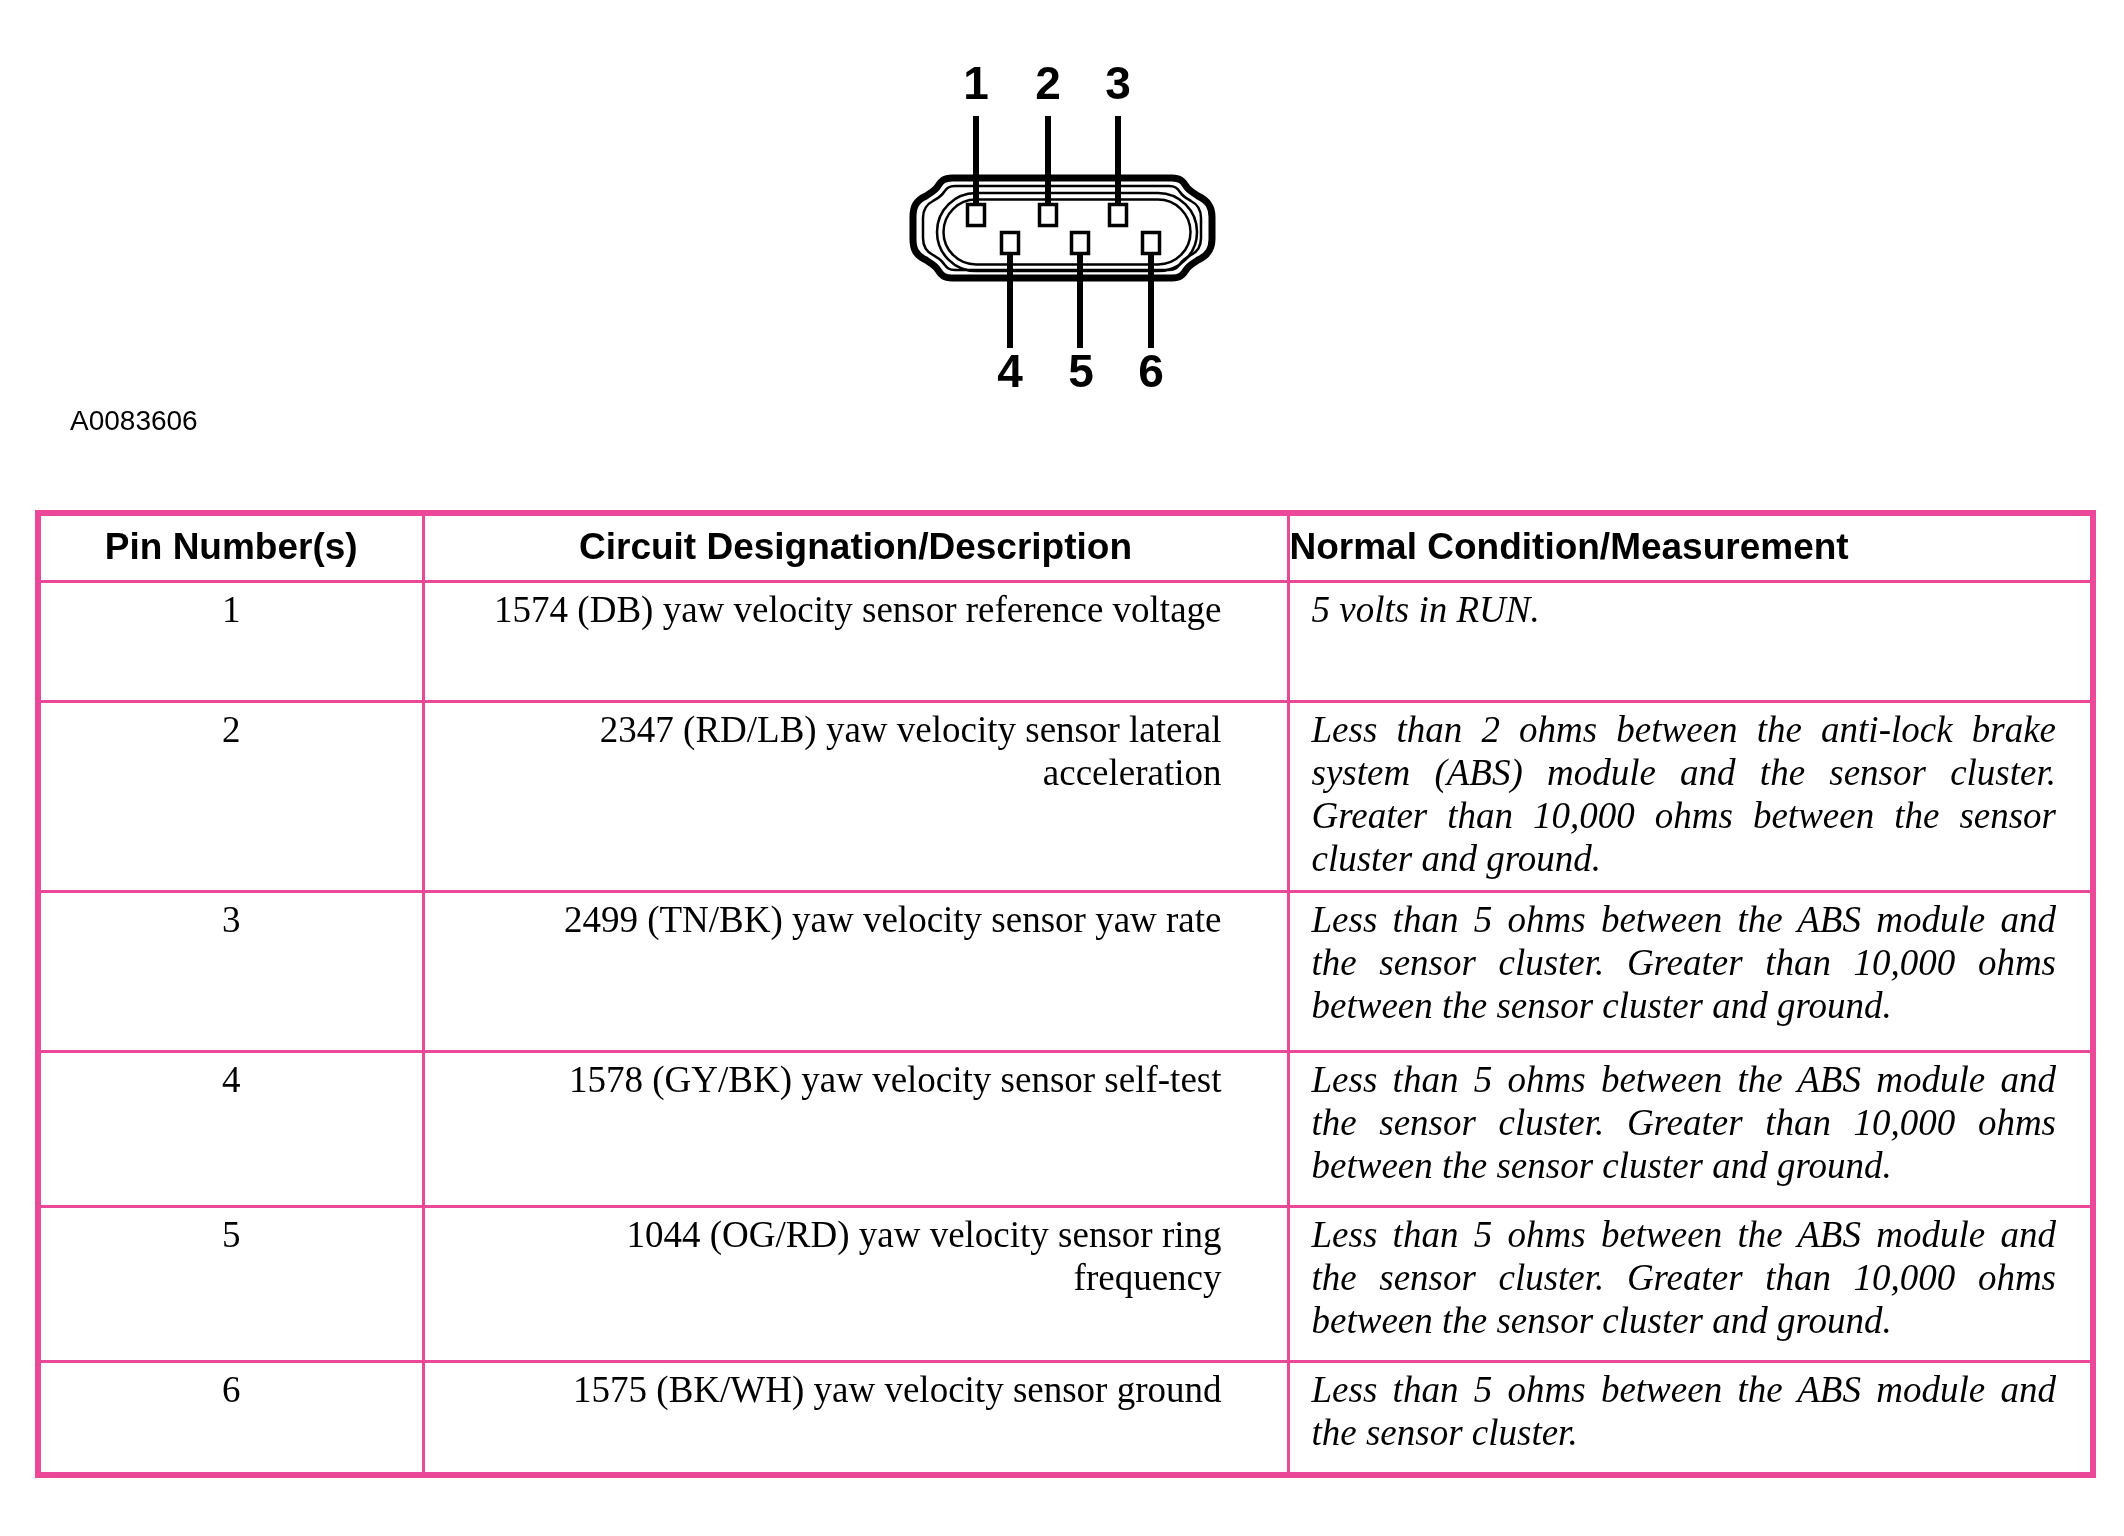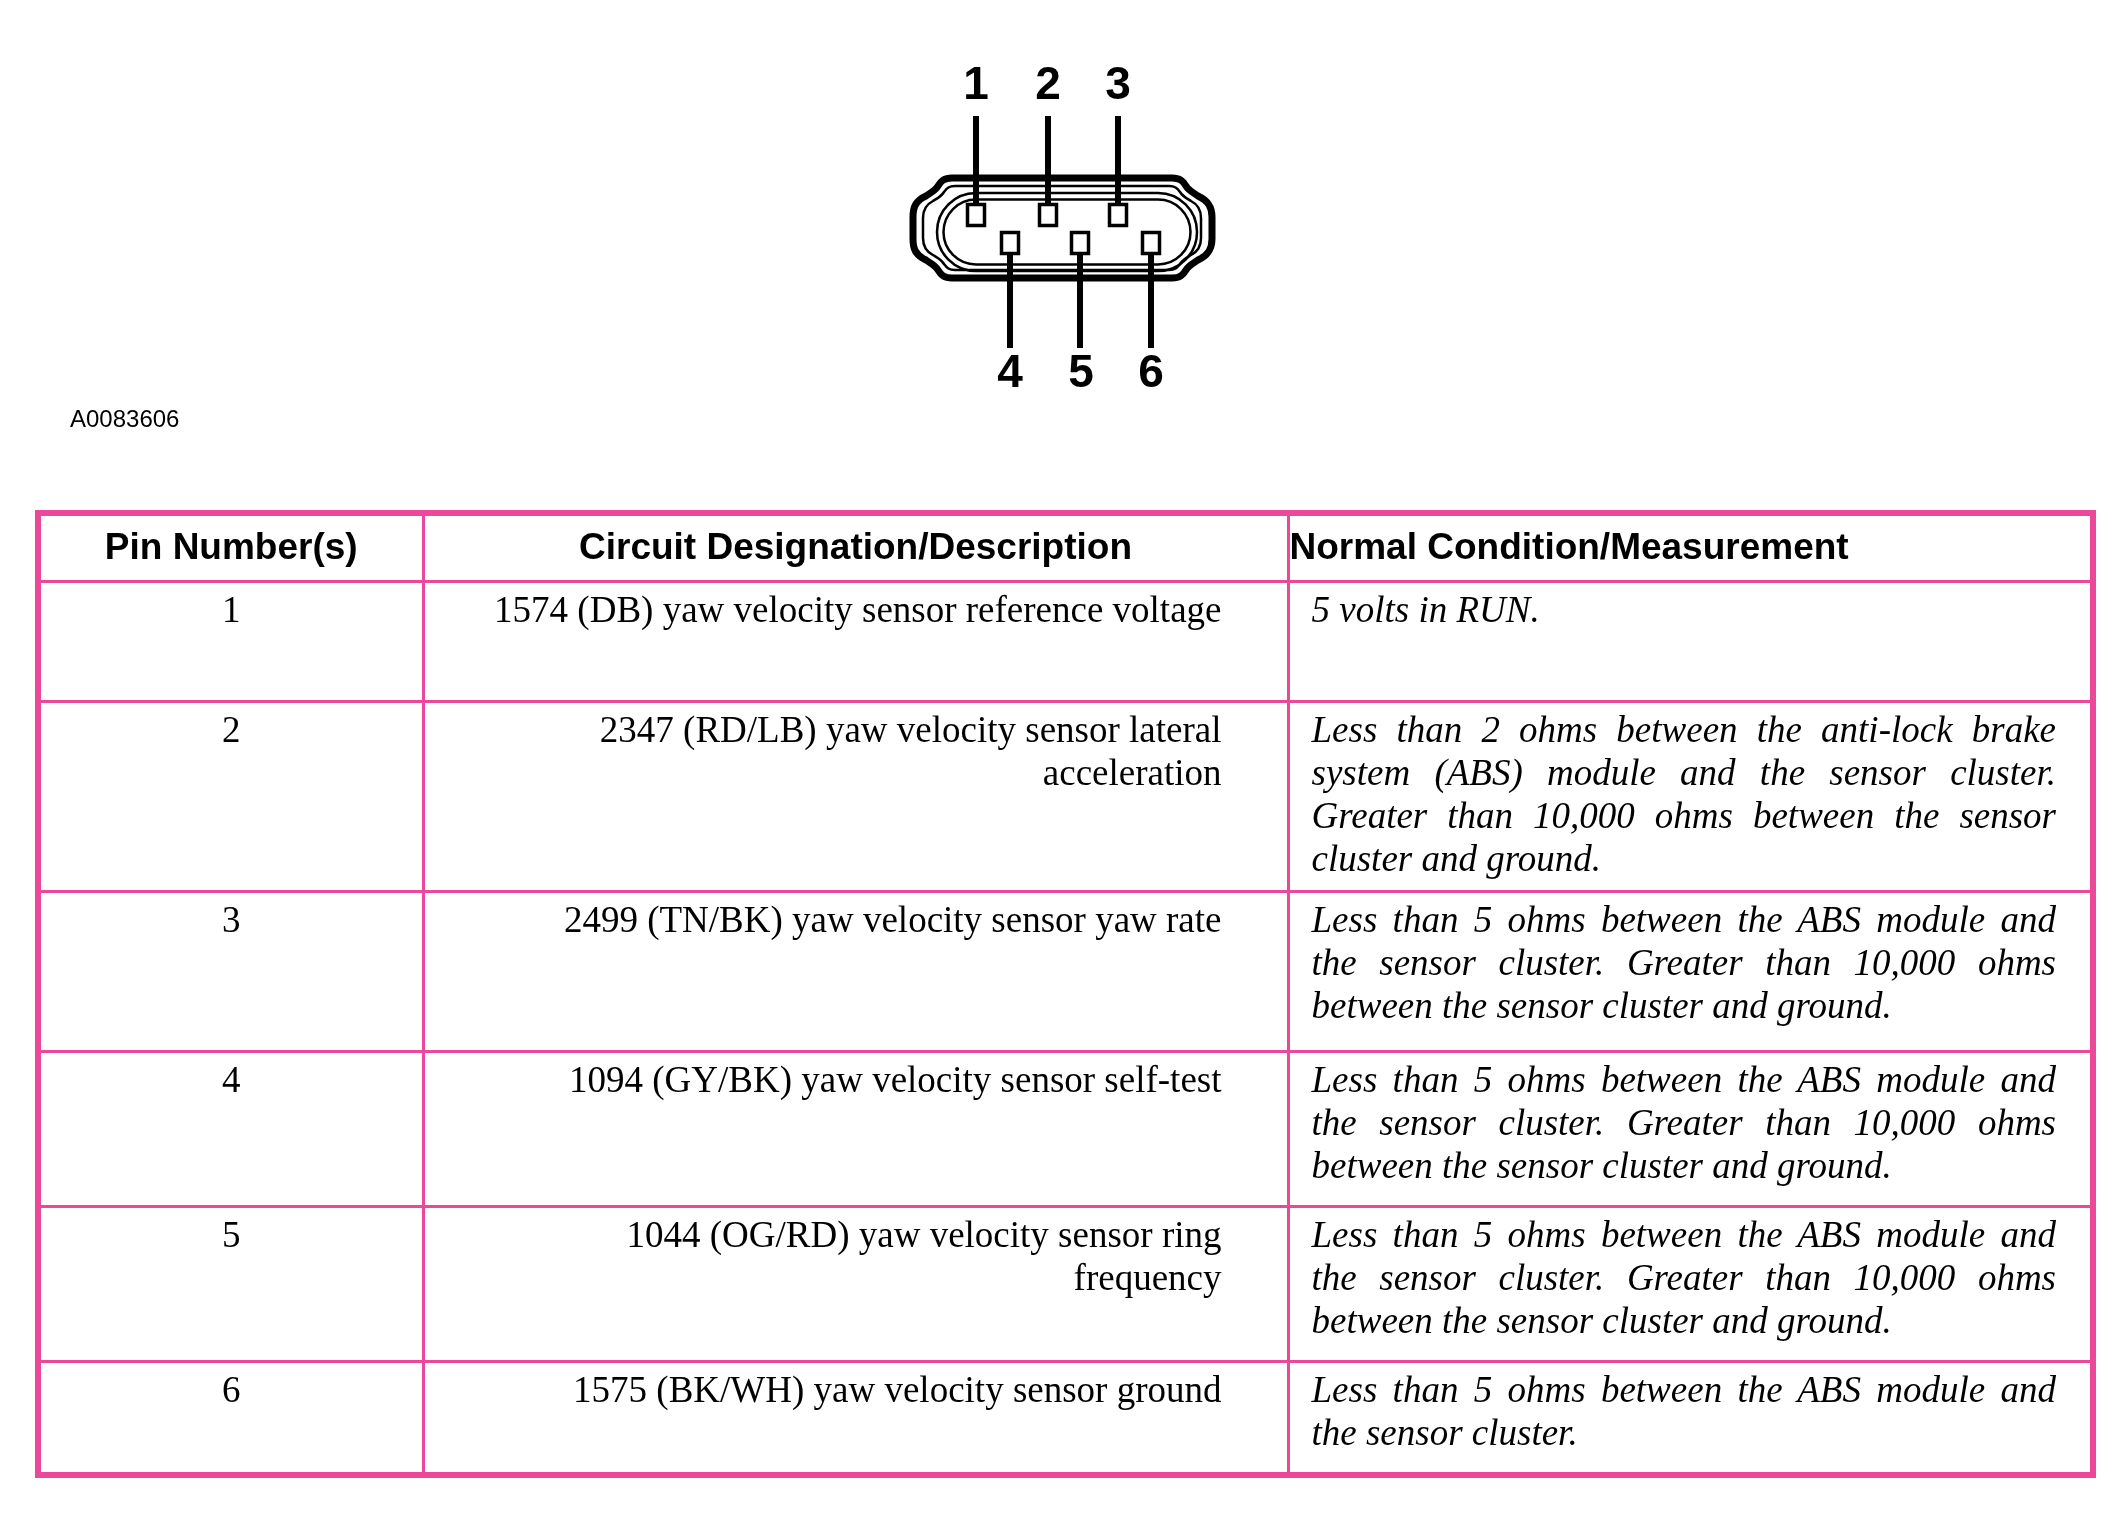--- a/index.html
+++ b/index.html
@@ -32,21 +32,21 @@
     font-size: 46px;
     line-height: 1;
     color: #000;
   }
 
   .figure-code {
     position: absolute;
     left: 70px;
     top: 405px;
     font-family: "Liberation Sans", sans-serif;
-    font-size: 24px;
+    font-size: 28px;
     color: #000;
   }
 
   
   table.pinout {
     position: absolute;
     left: 35px;
     top: 510px;
     width: 2055px;
     border-collapse: collapse;
@@ -182,21 +182,21 @@
       <td class="c-circuit">2347 (RD/LB) yaw velocity sensor lateral acceleration</td>
       <td class="c-cond">Less than 2 ohms between the anti-lock brake system (ABS) module and the sensor cluster. Greater than 10,000 ohms between the sensor cluster and ground.</td>
     </tr>
     <tr style="height:160px;">
       <td class="c-pin">3</td>
       <td class="c-circuit">2499 (TN/BK) yaw velocity sensor yaw rate</td>
       <td class="c-cond">Less than 5 ohms between the ABS module and the sensor cluster. Greater than 10,000 ohms between the sensor cluster and ground.</td>
     </tr>
     <tr style="height:155px;">
       <td class="c-pin">4</td>
-      <td class="c-circuit">1094 (GY/BK) yaw velocity sensor self-test</td>
+      <td class="c-circuit">1578 (GY/BK) yaw velocity sensor self-test</td>
       <td class="c-cond">Less than 5 ohms between the ABS module and the sensor cluster. Greater than 10,000 ohms between the sensor cluster and ground.</td>
     </tr>
     <tr style="height:155px;">
       <td class="c-pin">5</td>
       <td class="c-circuit">1044 (OG/RD) yaw velocity sensor ring frequency</td>
       <td class="c-cond">Less than 5 ohms between the ABS module and the sensor cluster. Greater than 10,000 ohms between the sensor cluster and ground.</td>
     </tr>
     <tr style="height:113px;">
       <td class="c-pin">6</td>
       <td class="c-circuit">1575 (BK/WH) yaw velocity sensor ground</td>

